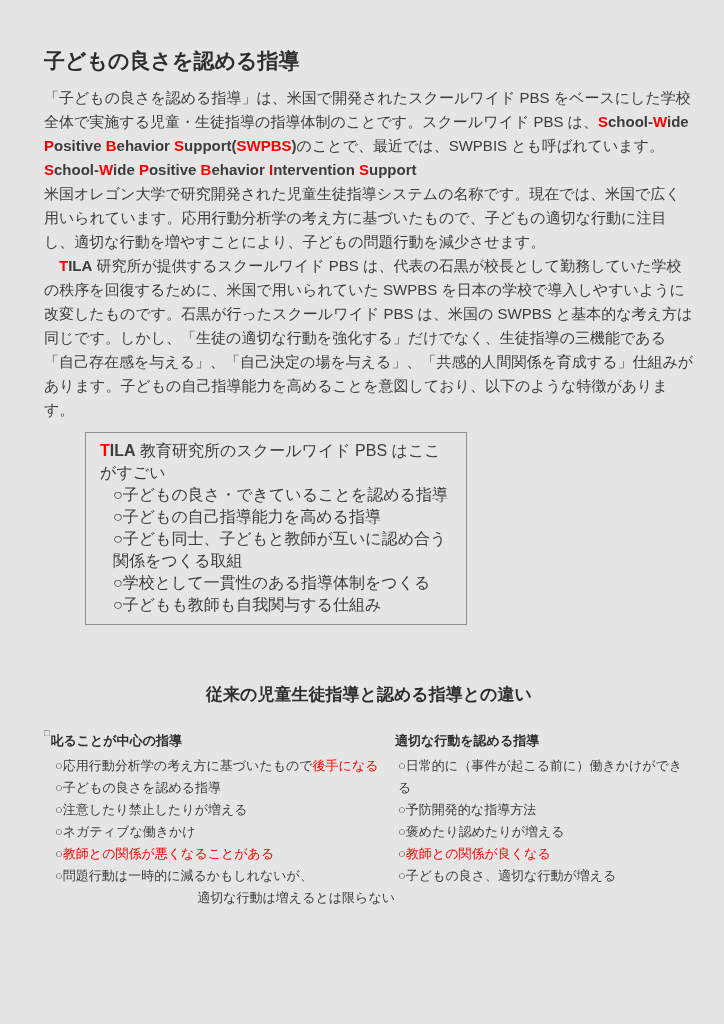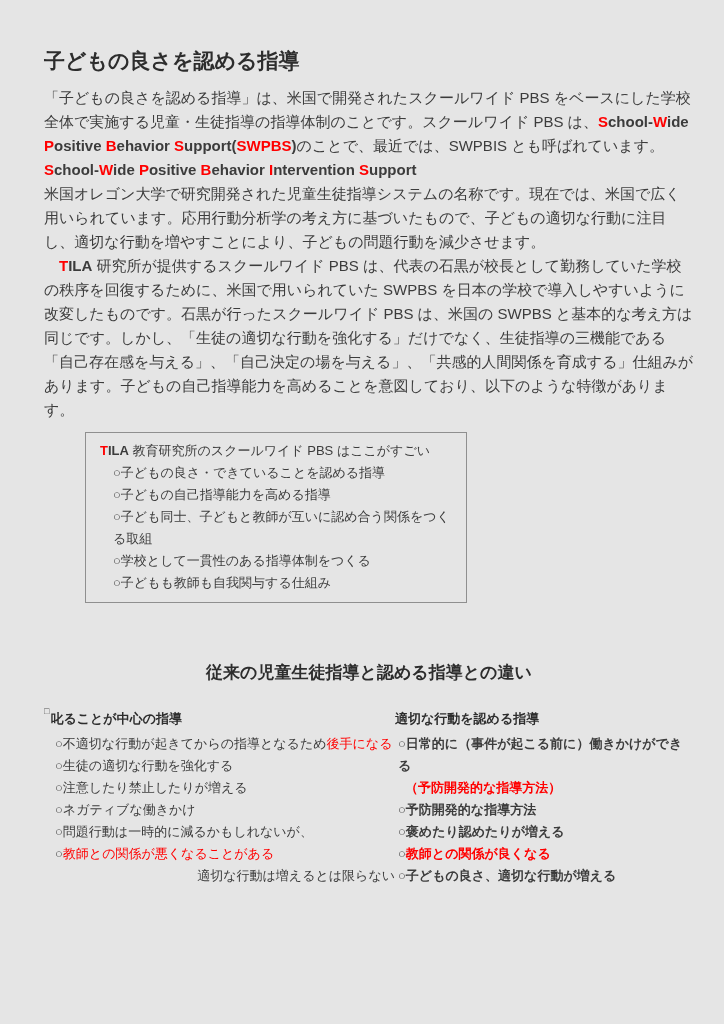--- a/index.html
+++ b/index.html
@@ -24,41 +24,41 @@
   .para{margin:0;}
   .b{font-weight:bold;}
   .r{color:#ff0000;}
   .rb{color:#ff0000;font-weight:bold;}
   .feature-box{
     box-sizing:border-box;
     margin:10px 0 0 85px;
     width:382px;
     border:1.5px solid #8f8f8f;
     padding:7px 10px 8px 14px;
-    font-size:13px;line-height:22px;
+    font-size:16px;line-height:22px;
   }
   .feature-box .box-item{padding-left:13px;}
   .section-heading{
     margin:58px 30px 0 44px;
     text-align:center;
     font-size:17px;line-height:24px;
     font-weight:bold;color:#2d2d2d;
   }
   .columns{
     display:flex;
     margin:22px 30px 0 44px;
     font-size:13px;
   }
   .col-left{flex:0 0 351px;width:351px;}
   .col-right{flex:1;}
   .col-header{font-weight:bold;color:#2d2d2d;line-height:24px;margin-bottom:2px;}
   .item{line-height:22px;}
   .col-left .item{padding-left:11px;}
   .col-left .item.cont{padding-left:28px;text-align:right;}
-  .col-right .item{padding-left:3px;font-weight:bold;}
+  .col-right .item{padding-left:3px;}
   .col-right .item.cont{padding-left:10px;}
   .tofu{
     display:inline-block;
     font-size:9px;
     line-height:0;
     vertical-align:9px;
     margin-right:1px;
     color:#555;
   }
 </style>
@@ -83,33 +83,32 @@
     <div class="box-item">○学校として一貫性のある指導体制をつくる</div>
     <div class="box-item">○子どもも教師も自我関与する仕組み</div>
   </div>
 
   <div class="section-heading">従来の児童生徒指導と認める指導との違い</div>
 
   <div class="columns">
 
     <div class="col-left">
       <div class="col-header"><span class="tofu">□</span><span>叱ることが中心の指導</span></div>
-      <div class="item"><span>○不適切な行動が起きてからの指導となるため</span><span class="r">後手になる</span></div>
-      <div class="item"><span>○生徒の適切な行動を強化する</span></div>
+      <div class="item"><span>○応用行動分析学の考え方に基づいたもので</span><span class="r">後手になる</span></div>
+      <div class="item"><span>○子どもの良さを認める指導</span></div>
       <div class="item"><span>○注意したり禁止したりが増える</span></div>
       <div class="item"><span>○ネガティブな働きかけ</span></div>
+      <div class="item"><span>○</span><span class="r">教師との関係が悪くなることがある</span></div>
       <div class="item"><span>○問題行動は一時的に減るかもしれないが、</span></div>
-      <div class="item"><span>○</span><span class="r">教師との関係が悪くなることがある</span></div>
       <div class="item cont"><span>適切な行動は増えるとは限らない</span></div>
     </div>
 
     <div class="col-right">
       <div class="col-header">適切な行動を認める指導</div>
       <div class="item"><span>○日常的に（事件が起こる前に）働きかけができる</span></div>
-      <div class="item cont"><span class="r">（予防開発的な指導方法）</span></div>
       <div class="item"><span>○予防開発的な指導方法</span></div>
       <div class="item"><span>○褒めたり認めたりが増える</span></div>
       <div class="item"><span>○</span><span class="r">教師との関係が良くなる</span></div>
       <div class="item"><span>○子どもの良さ、適切な行動が増える</span></div>
     </div>
 
   </div>
 
 </div>
 

